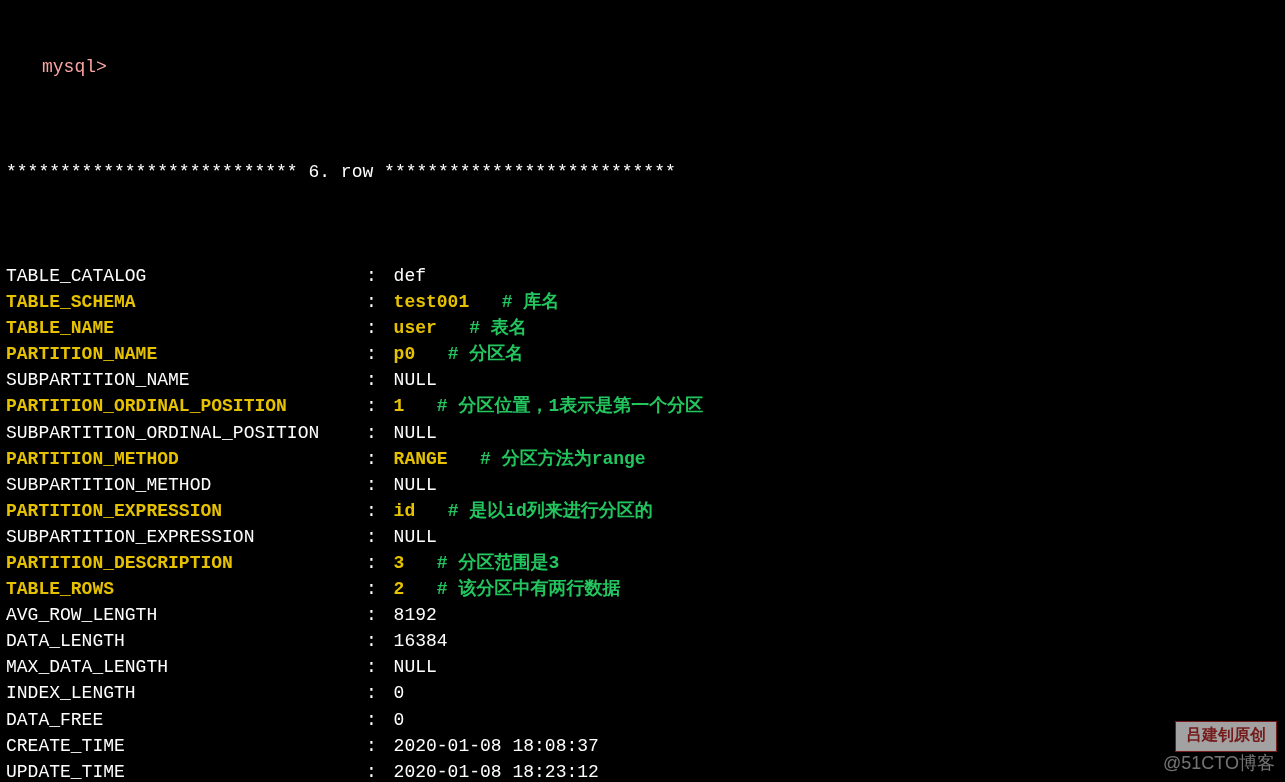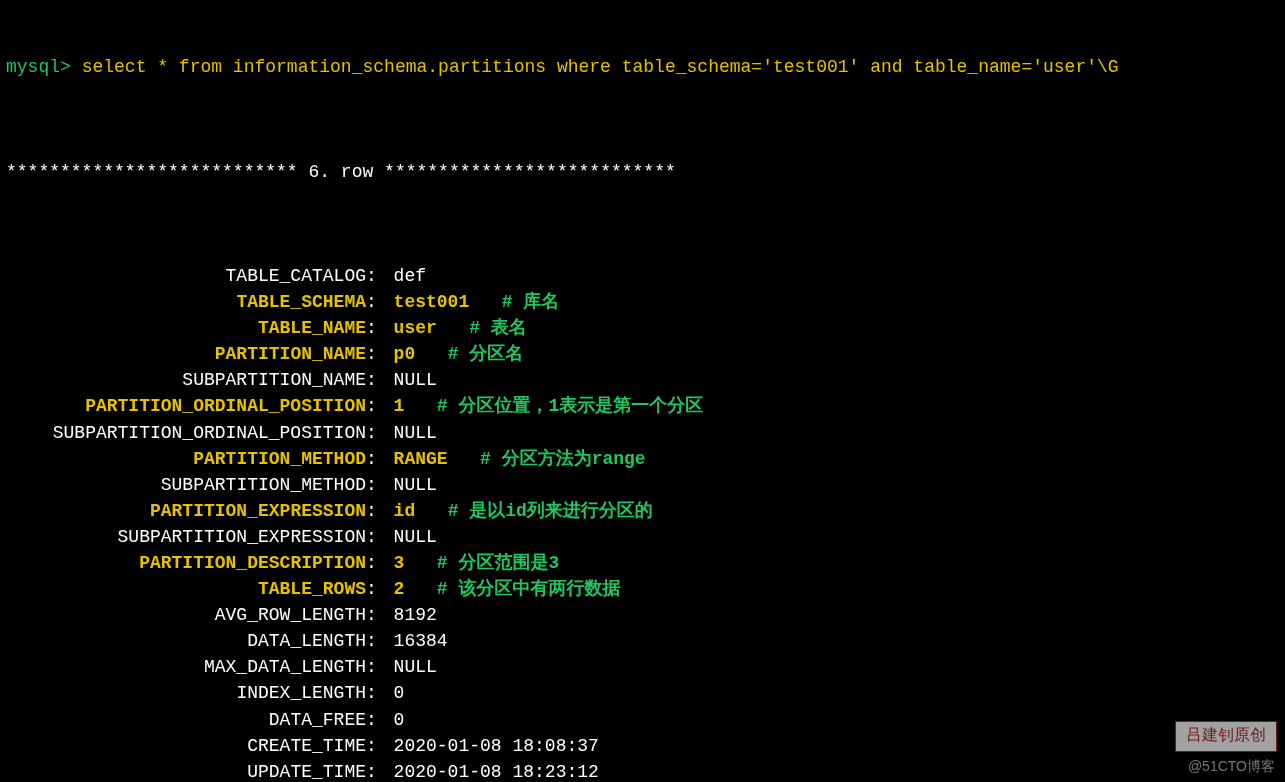--- a/index.html
+++ b/index.html
@@ -13,59 +13,59 @@
     width: 1285px;
     height: 782px;
     overflow: hidden;
     position: relative;
   }
   .term {
     padding: 2px 6px;
     white-space: pre;
   }
   .line { display: flex; }
-  .label { display:inline-block; width: 360px; text-align: right; }
+  .label { display:inline-block; width: 360px; text-align: left; }
   .colon { padding: 0 6px 0 0; }
   .value { }
   .comment { color: #22c55e; font-weight: bold; }
   .yellow { color: #e5c100; font-weight: bold; }
-  .prompt { color: #22c55e; }
+  .prompt { color: #fca5a5; margin-left: 36px; }
   .sql { color: #e5c100; font-weight: normal; }
   .stars { color:#fff; }
   .wm1 {
     position: absolute;
     right: 8px;
     bottom: 30px;
     background: rgba(255,255,255,0.75);
     border: 1px solid #8a2020;
     color: #8a2020;
     font-family: "SimSun","Courier New",monospace;
     font-size: 16px;
     padding: 4px 10px;
     text-align: right;
     line-height: 1.3;
     opacity: 0.85;
+    font-weight: bold;
   }
   .wm2 {
     position: absolute;
     right: 10px;
     bottom: 6px;
     color: rgba(255,255,255,0.45);
-    font-size: 14px;
+    font-size: 18px;
     font-family: sans-serif;
   }
 </style>
 </head>
 <body>
 
 <div class="term">
   <div class="line">
     <span class="prompt">mysql&gt;</span>
     <span>&nbsp;</span>
-    <span class="sql">select * from information_schema.partitions where table_schema='test001' and table_name='user'\G</span>
   </div>
 
   <div class="line">
     <span class="stars">***************************</span>
     <span>&nbsp;</span>
     <span>6. row</span>
     <span>&nbsp;</span>
     <span class="stars">***************************</span>
   </div>
 

